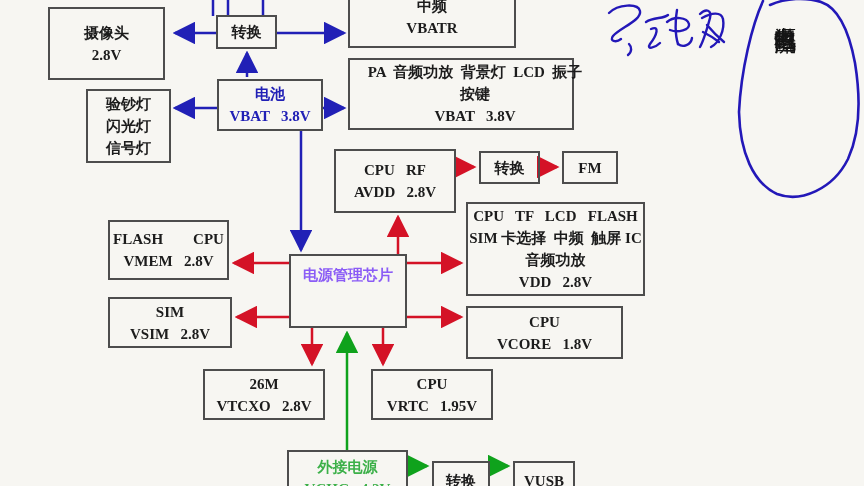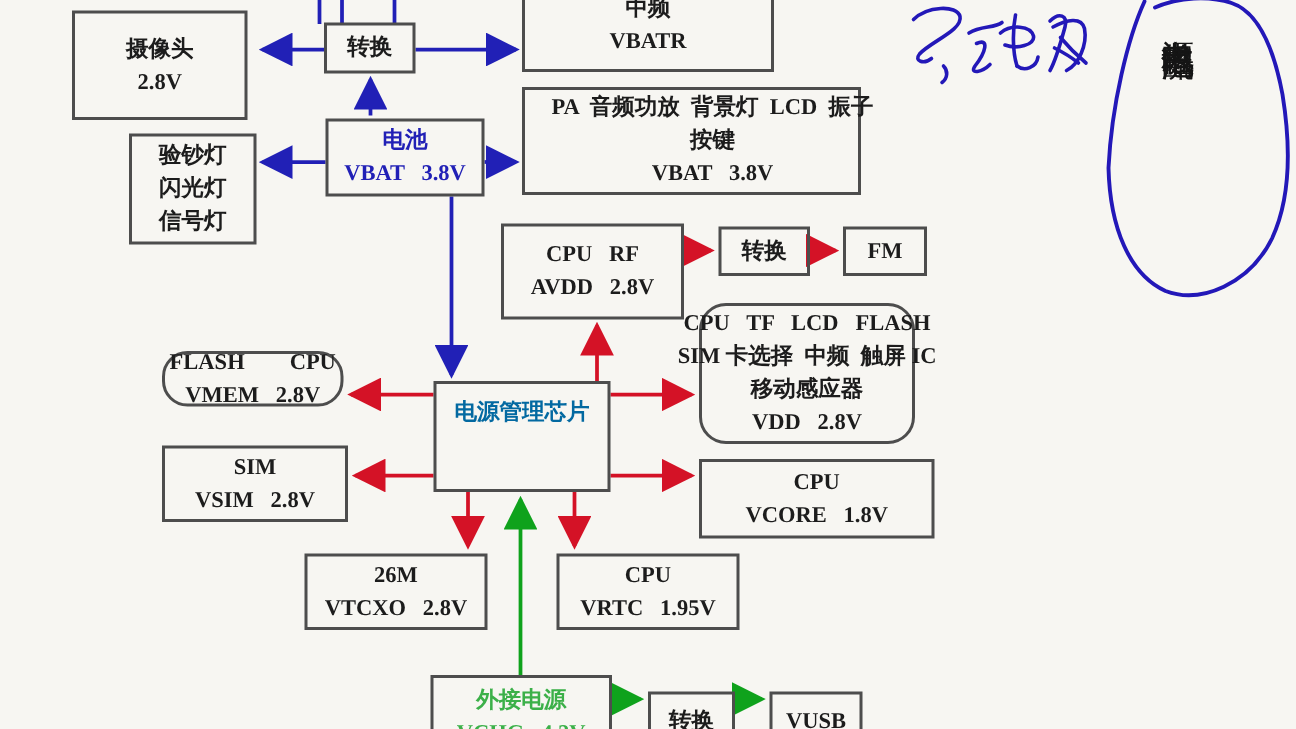--- a/index.html
+++ b/index.html
@@ -110,31 +110,31 @@
       <div class="box" style="left: 334px; top: 149px; width: 122px; height: 64px; color: rgb(28, 28, 28);">
         <div class="bline">CPU   RF</div>
         <div class="bline">AVDD   2.8V</div>
       </div>
       <div class="box" style="left: 479px; top: 151px; width: 61px; height: 33px; color: rgb(28, 28, 28);">
         <div class="bline">转换</div>
       </div>
       <div class="box" style="left: 562px; top: 151px; width: 56px; height: 33px; color: rgb(28, 28, 28);">
         <div class="bline">FM</div>
       </div>
-      <div class="box" style="left: 466px; top: 202px; width: 144px; height: 94px; color: rgb(28, 28, 28); border-radius: 18px;">
+      <div class="box" style="left: 466px; top: 202px; width: 179px; height: 94px; color: rgb(28, 28, 28);">
         <div class="bline">CPU   TF   LCD   FLASH</div>
         <div class="bline">SIM 卡选择  中频  触屏 IC</div>
-        <div class="bline">移动感应器</div>
+        <div class="bline">音频功放</div>
         <div class="bline">VDD   2.8V</div>
       </div>
-      <div class="box" style="left: 108px; top: 234px; width: 121px; height: 37px; color: rgb(28, 28, 28); border-radius: 17px;">
+      <div class="box" style="left: 108px; top: 220px; width: 121px; height: 60px; color: rgb(28, 28, 28);">
         <div class="bline">FLASH        CPU</div>
         <div class="bline">VMEM   2.8V</div>
       </div>
-      <div class="box top-align" style="left: 289px; top: 254px; width: 118px; height: 74px; color: #0369a1; padding-top: 8px; font-family: Liberation Serif, serif;">
+      <div class="box top-align" style="left: 289px; top: 254px; width: 118px; height: 74px; color: #8b5cf6; padding-top: 8px; font-family: Liberation Serif, serif;">
         <div class="bline">电源管理芯片</div>
       </div>
       <div class="box" style="left: 108px; top: 297px; width: 124px; height: 51px; color: rgb(28, 28, 28);">
         <div class="bline">SIM</div>
         <div class="bline">VSIM   2.8V</div>
       </div>
       <div class="box" style="left: 466px; top: 306px; width: 157px; height: 53px; color: rgb(28, 28, 28);">
         <div class="bline">CPU</div>
         <div class="bline">VCORE   1.8V</div>
       </div>

